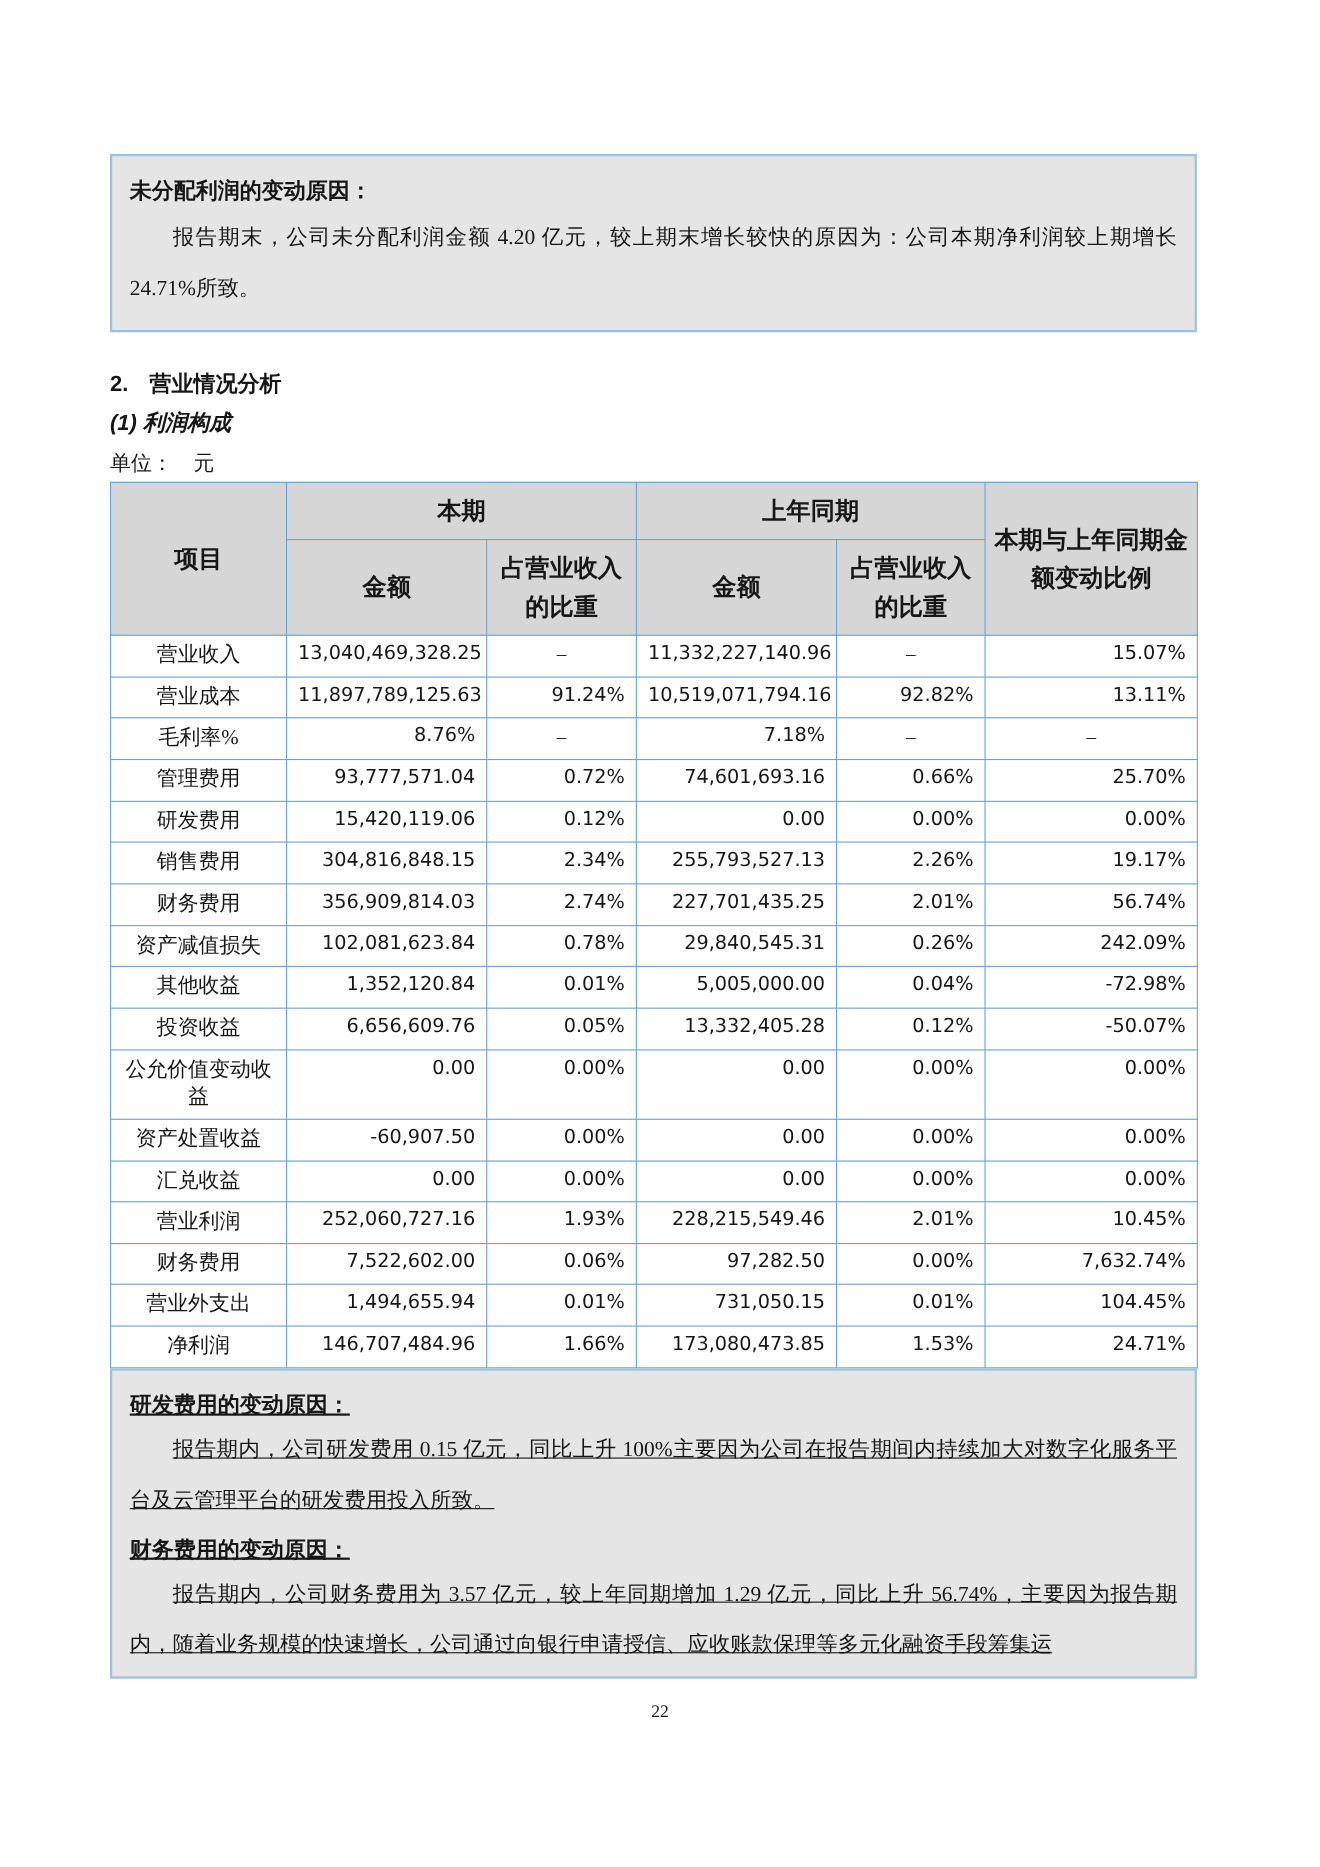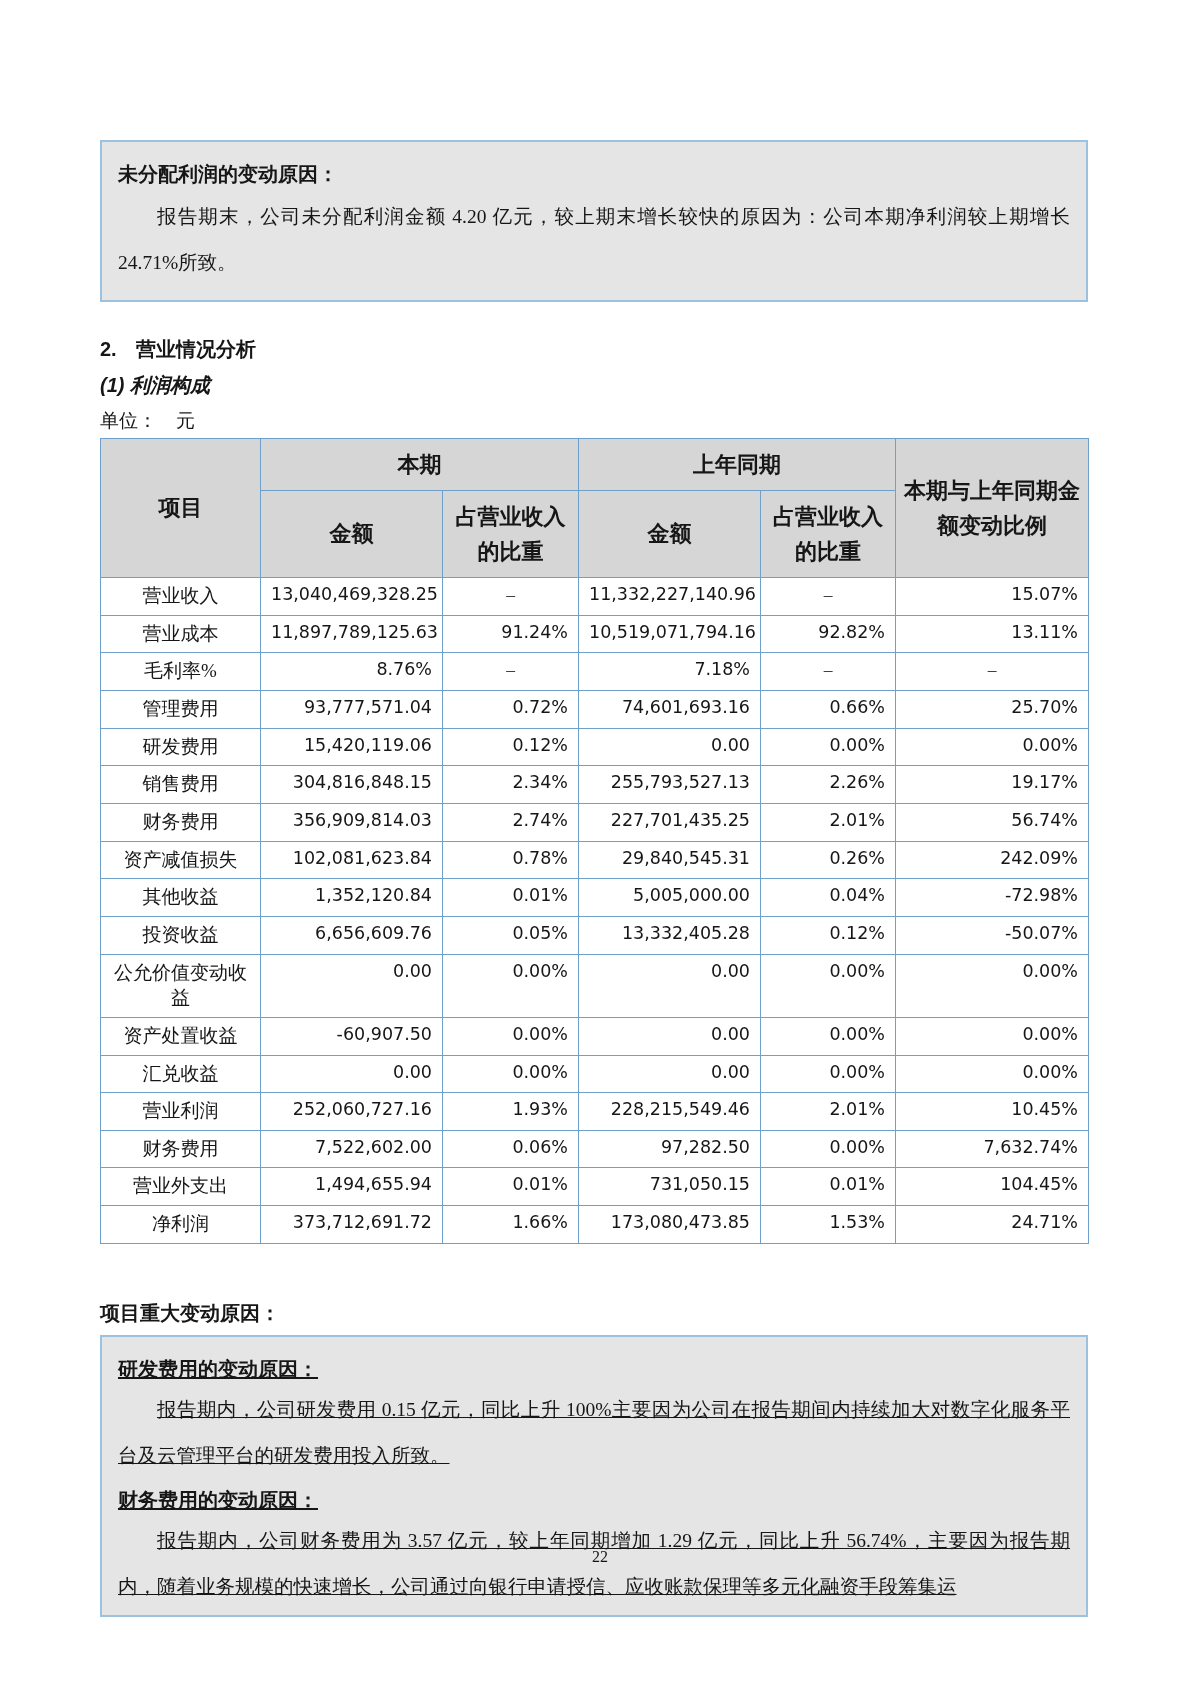--- a/index.html
+++ b/index.html
@@ -254,30 +254,29 @@
         <tr>
           <td class="col-item">营业外支出</td>
           <td class="col-cur_amount">1,494,655.94</td>
           <td class="col-cur_ratio">0.01%</td>
           <td class="col-prior_amount">731,050.15</td>
           <td class="col-prior_ratio">0.01%</td>
           <td class="col-change">104.45%</td>
         </tr>
         <tr>
           <td class="col-item">净利润</td>
-          <td class="col-cur_amount">373,712,691.72</td>
+          <td class="col-cur_amount">146,707,484.96</td>
           <td class="col-cur_ratio">1.66%</td>
           <td class="col-prior_amount">173,080,473.85</td>
           <td class="col-prior_ratio">1.53%</td>
           <td class="col-change">24.71%</td>
         </tr>
       </tbody>
   </table>
 
-  <div class="major-change-heading">项目重大变动原因：</div>
 
   <div class="callout bottom-box">
     <div class="callout-heading">研发费用的变动原因：</div>
     <p class="para">报告期内，公司研发费用 0.15 亿元，同比上升 100%主要因为公司在报告期间内持续加大对数字化服务平台及云管理平台的研发费用投入所致。</p>
     <div class="callout-heading">财务费用的变动原因：</div>
     <p class="para">报告期内，公司财务费用为 3.57 亿元，较上年同期增加 1.29 亿元，同比上升 56.74%，主要因为报告期内，随着业务规模的快速增长，公司通过向银行申请授信、应收账款保理等多元化融资手段筹集运</p>
   </div>
 
 </div>
 

